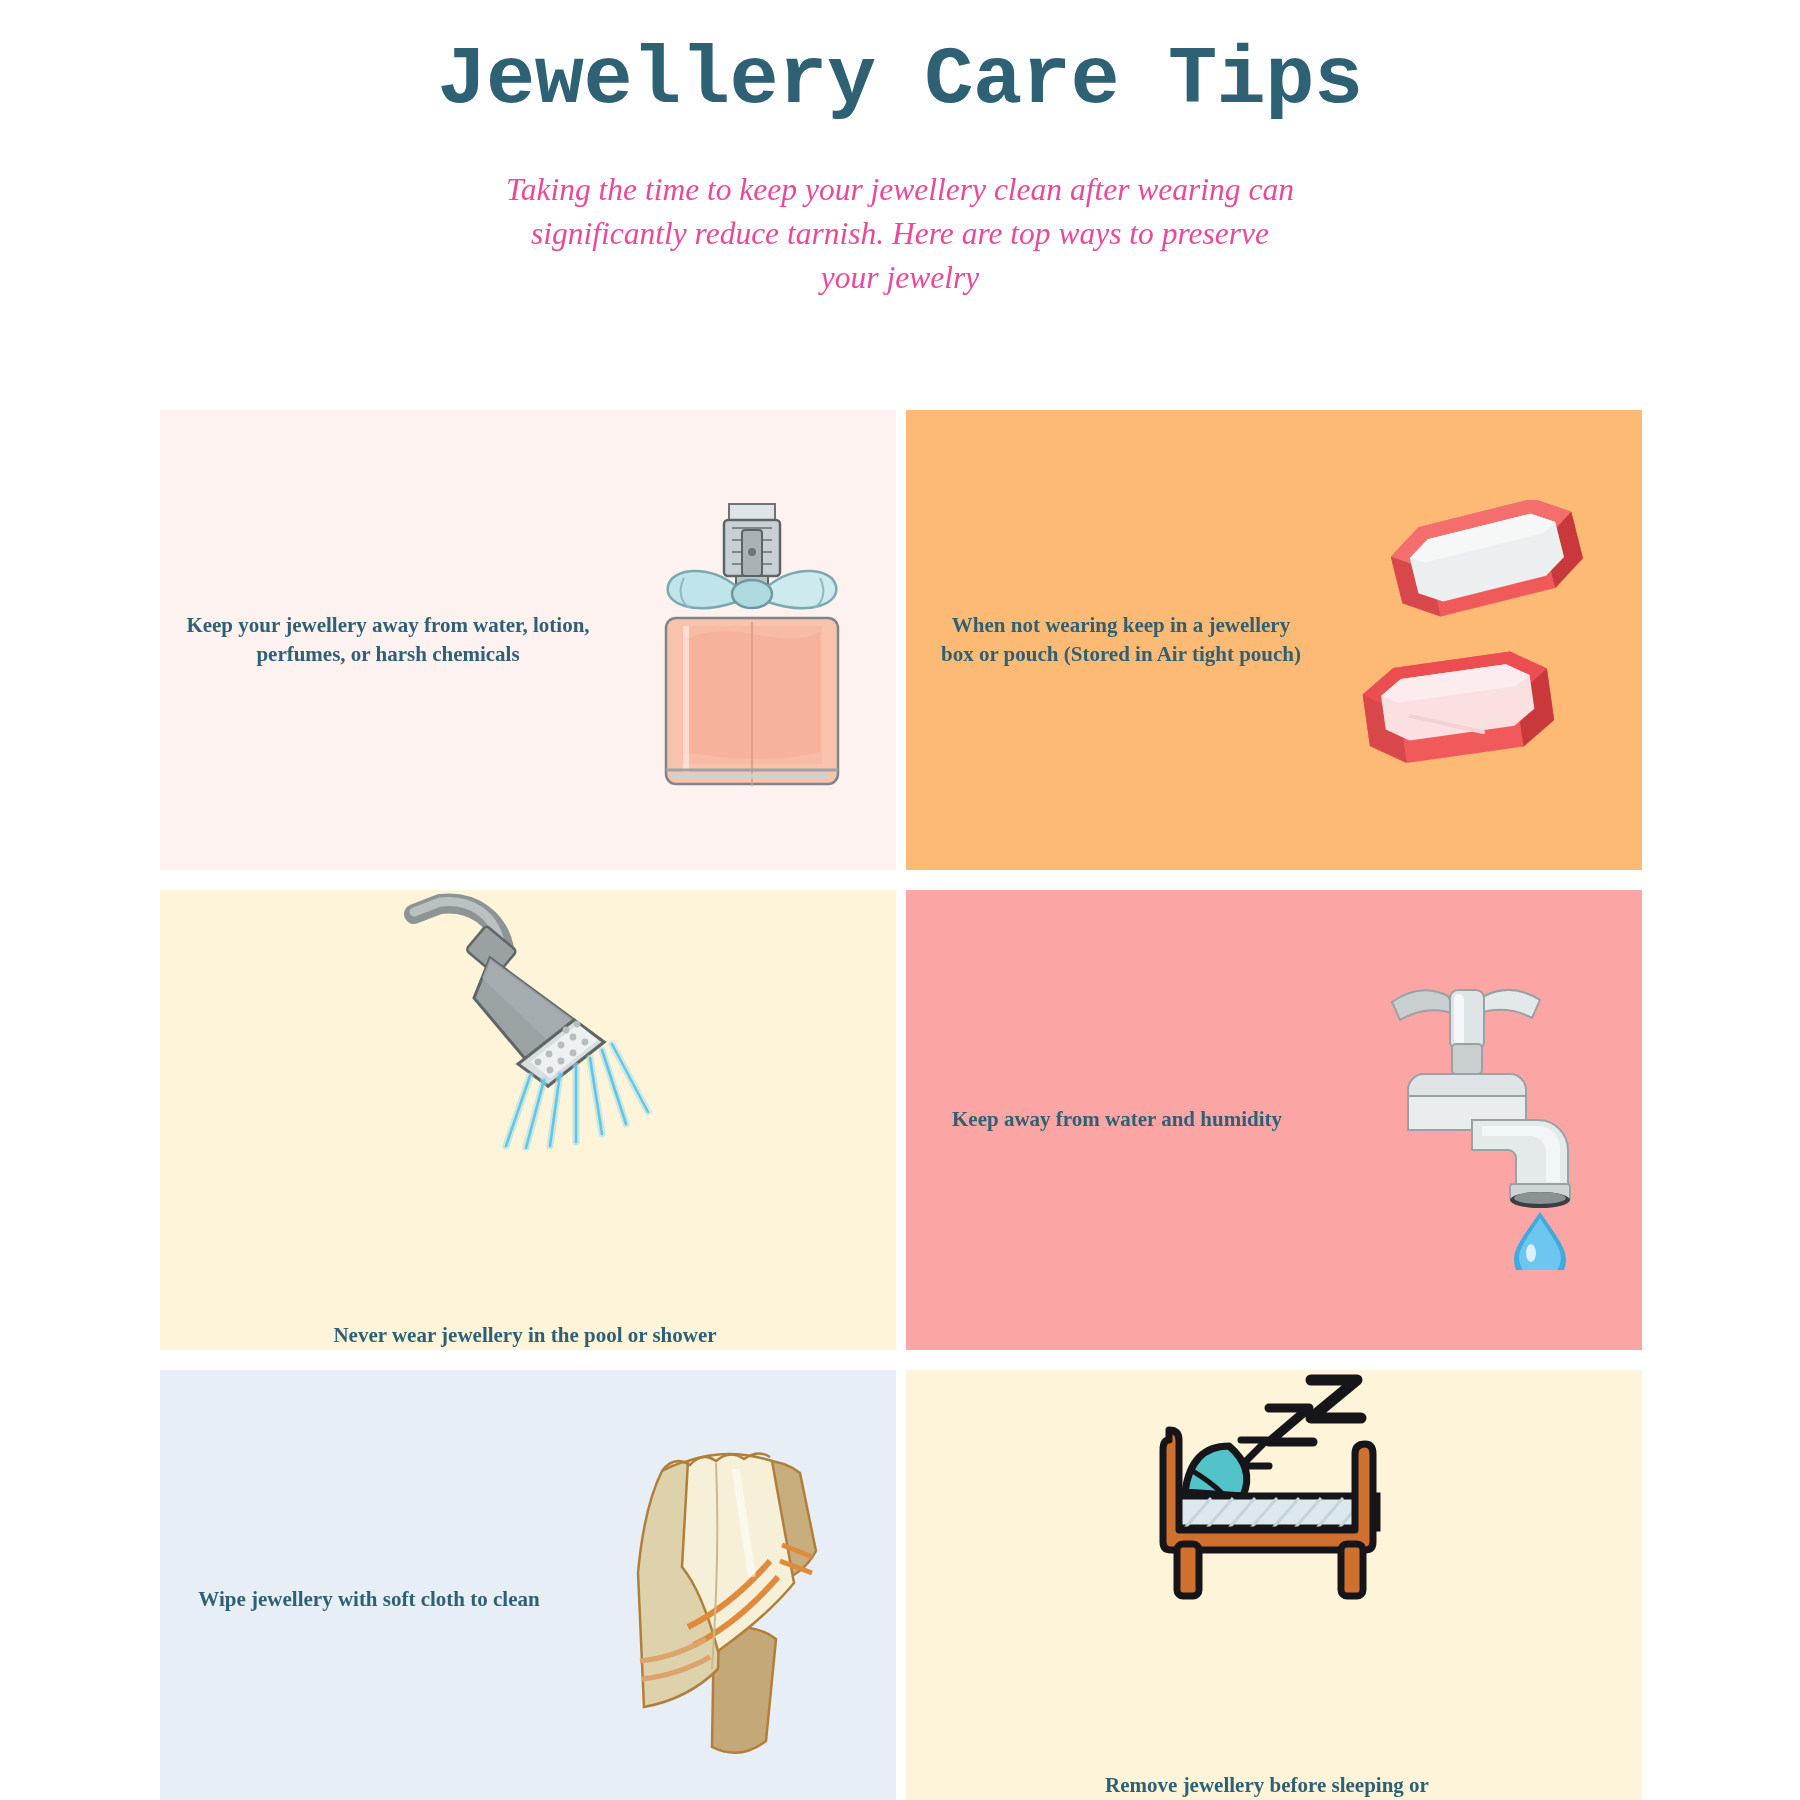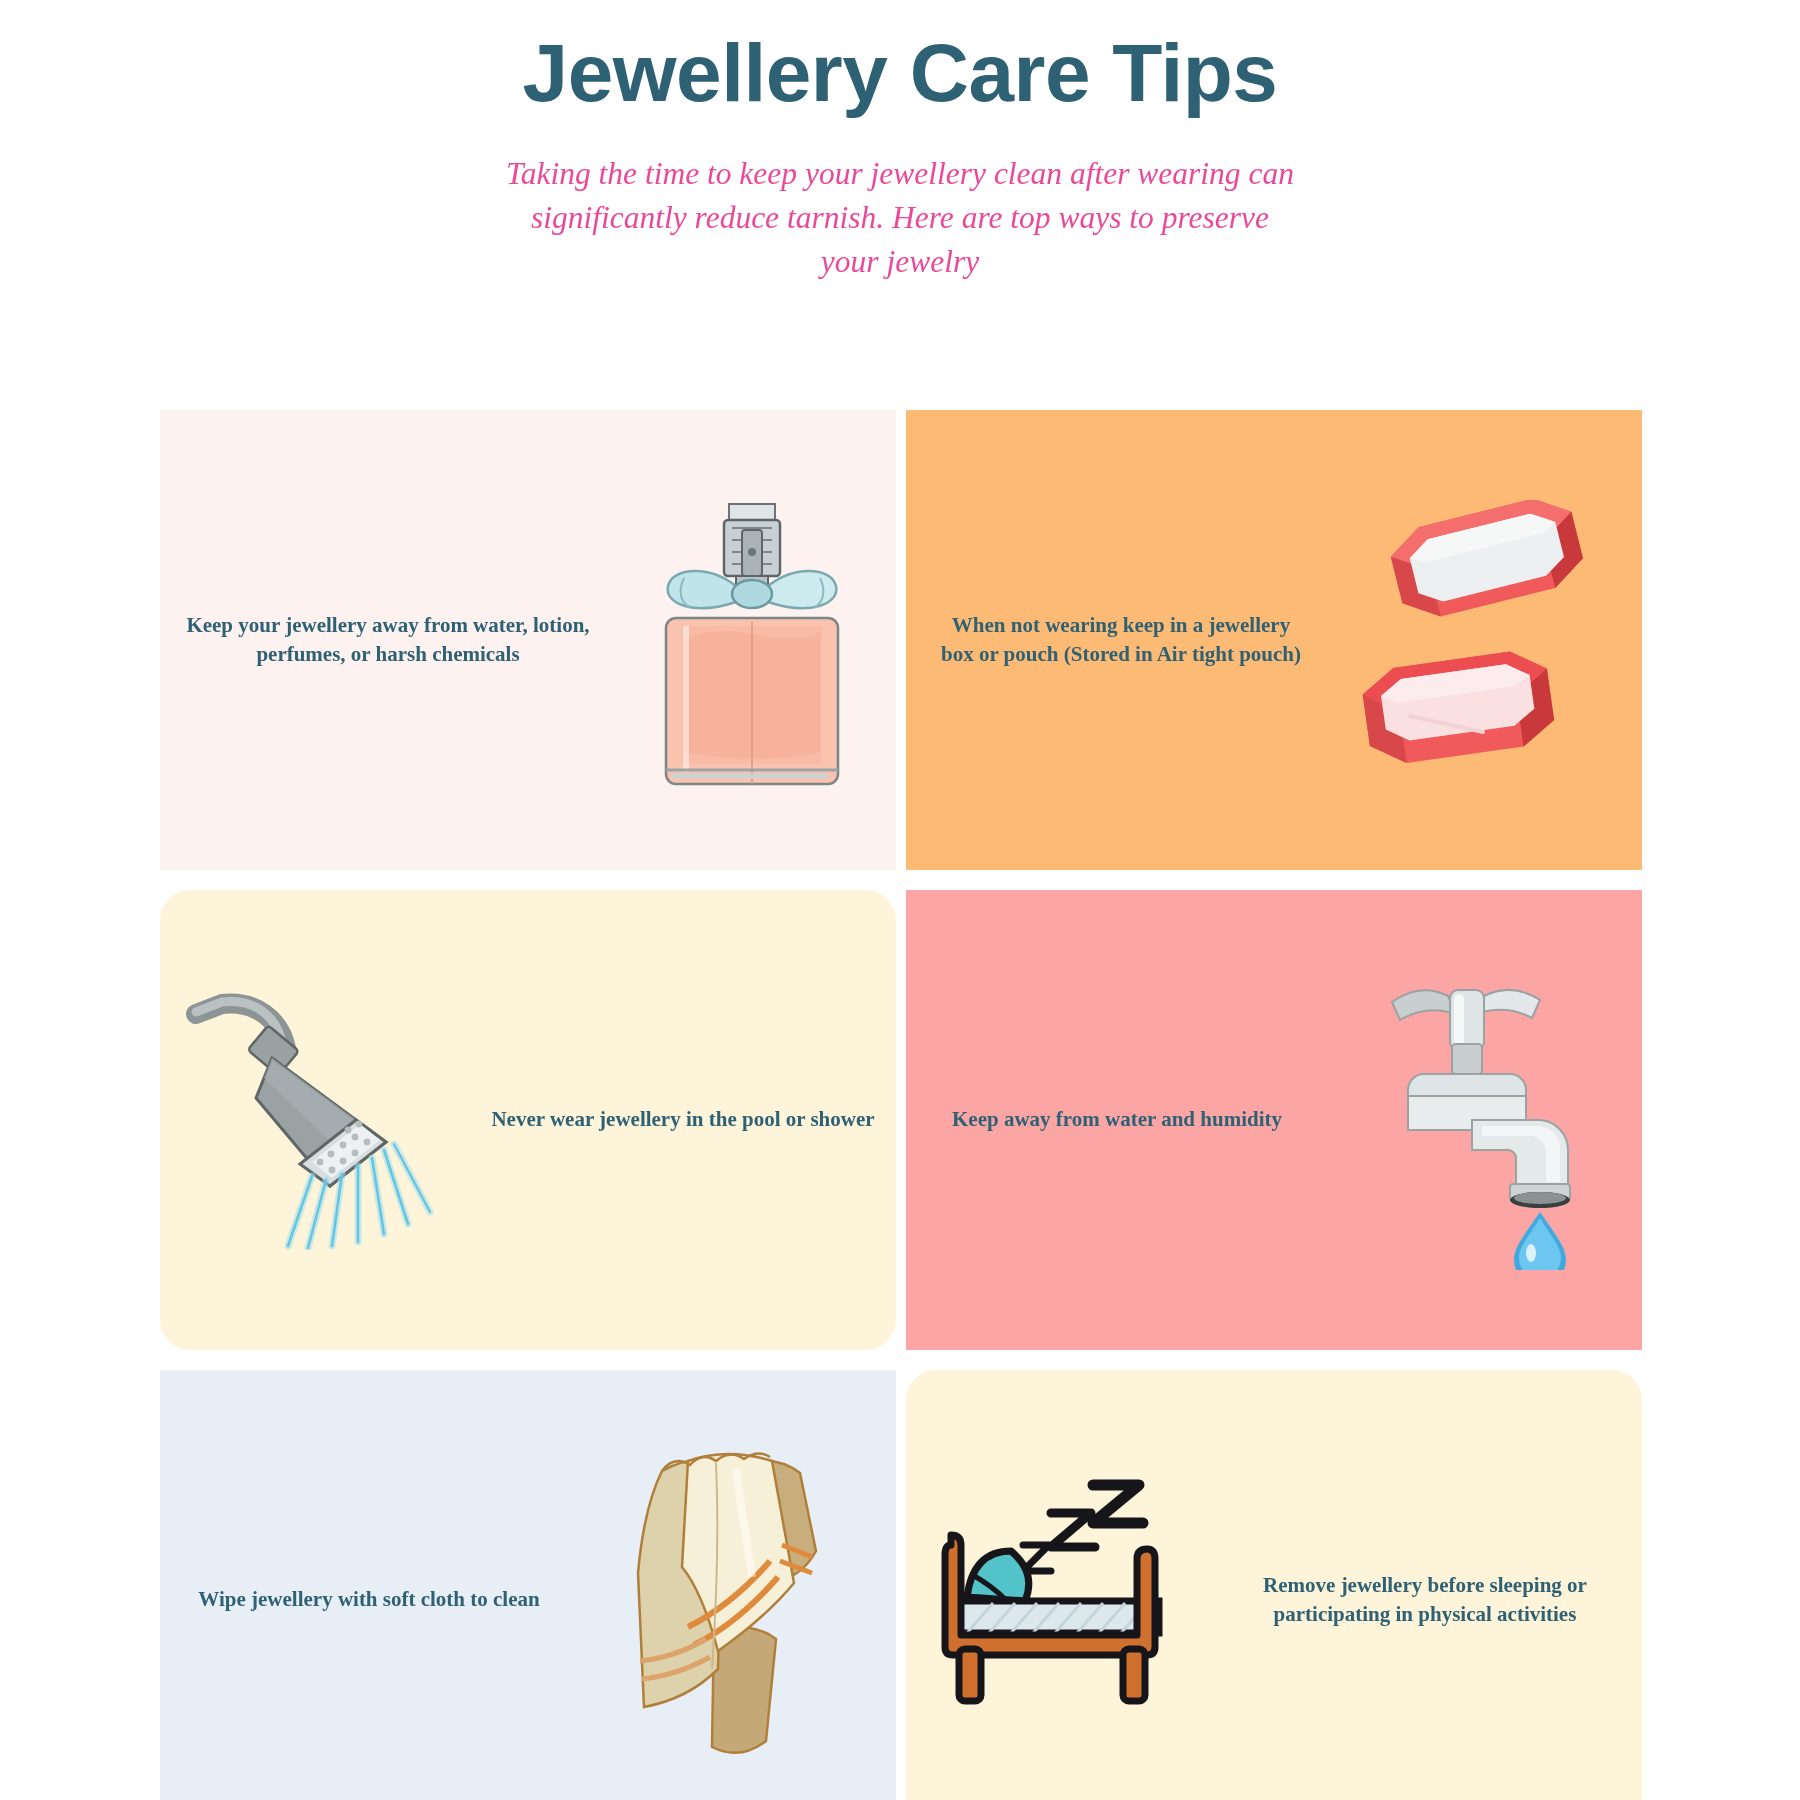--- a/index.html
+++ b/index.html
@@ -23,23 +23,23 @@
 
   
   .header {
     position: absolute;
     top: 0;
     left: 0;
     width: 1800px;
     text-align: center;
   }
   .title {
-    margin: 0;
+    margin: 8px;
     padding-top: 30px;
-    font-family: Liberation Sans, sans-serif;
+    font-family: Liberation Mono, monospace;
     font-weight: bold;
     font-size: 82px;
     line-height: 1.05;
     letter-spacing: -0.5px;
     color: #2f6175;
   }
   .subtitle {
     margin: 0 auto;
     padding-top: 36px;
     width: 800px;
@@ -64,21 +64,21 @@
   }
   .card {
     position: relative;
     display: flex;
     align-items: center;
     justify-content: space-between;
     overflow: hidden;
     box-sizing: border-box;
   }
   .card.text-left  { flex-direction: row; }
-  .card.text-right { flex-direction: row; border-radius: 30px; }
+  .card.text-right { flex-direction: column; }
 
   .card-text {
     font-family: "Liberation Serif", "DejaVu Serif", serif;
     font-weight: bold;
     font-size: 21px;
     line-height: 1.40;
     color: #2f6175;
     text-align: center;
     flex: 0 0 auto;
     box-sizing: border-box;

